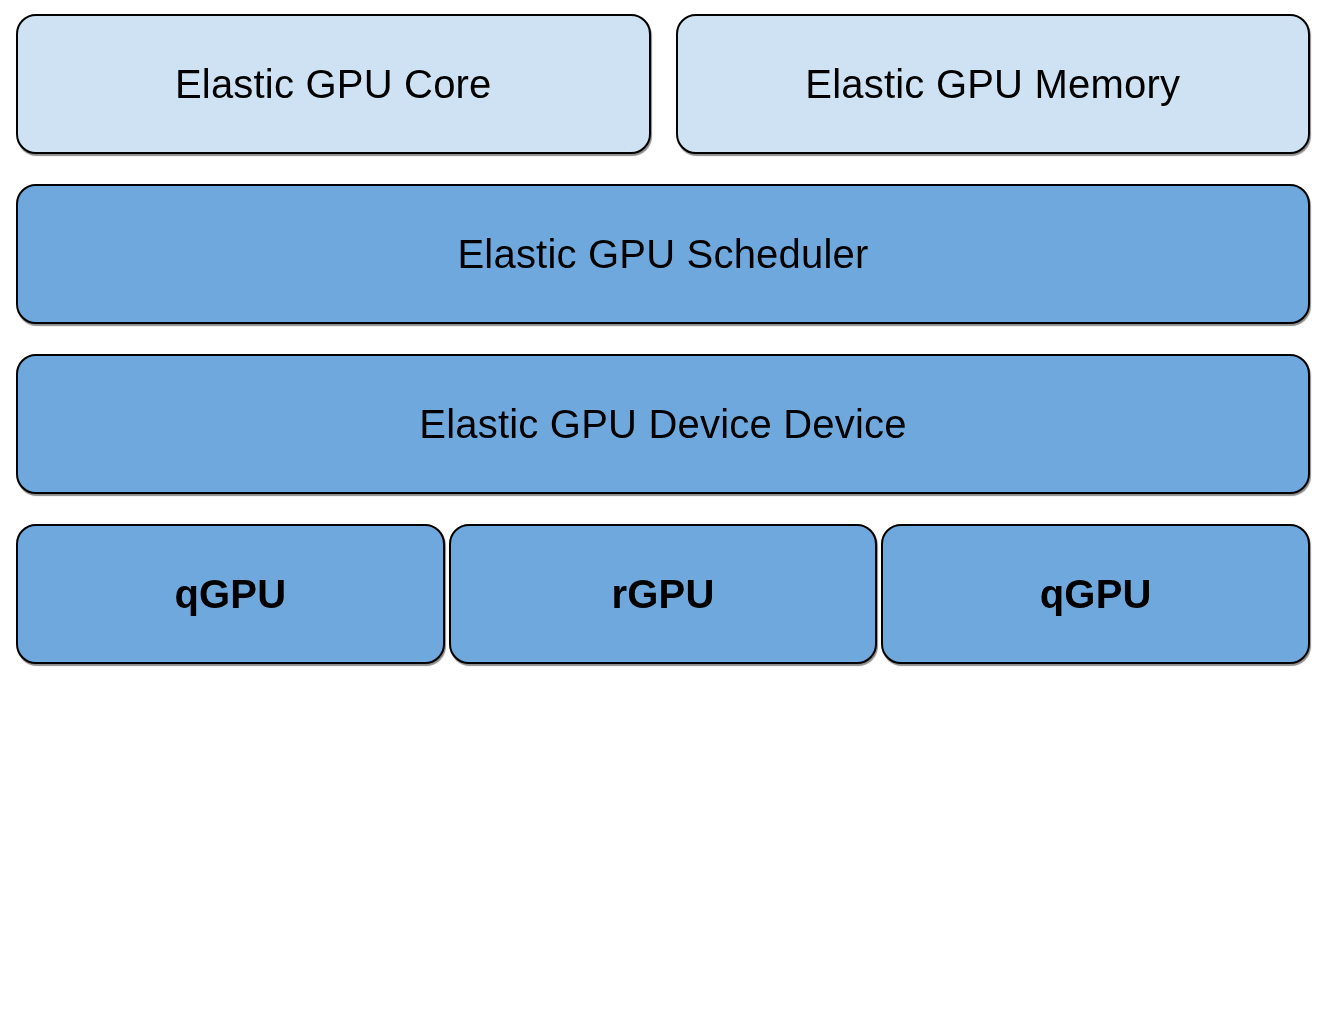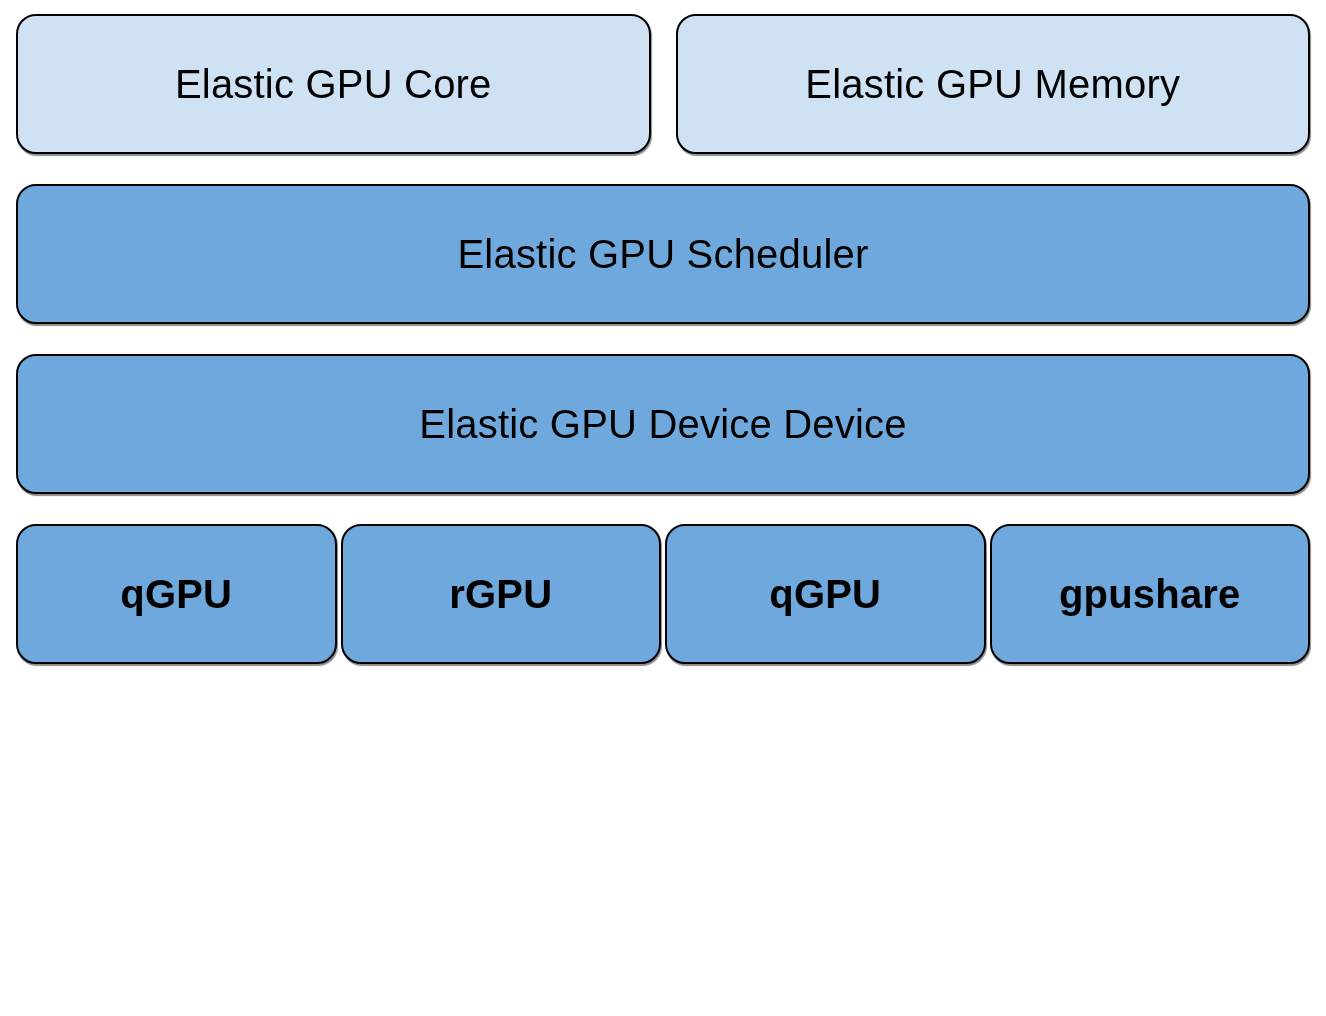--- a/index.html
+++ b/index.html
@@ -66,16 +66,15 @@
 
   <div class="row">
     <div class="box medium">Elastic GPU Device Device</div>
   </div>
 
 
   <div class="row bottom">
     <div class="box medium">qGPU</div>
     <div class="box medium">rGPU</div>
     <div class="box medium">qGPU</div>
-    <div class="box medium">gpushare</div>
   </div>
 
 </div>
 
 </body></html>

